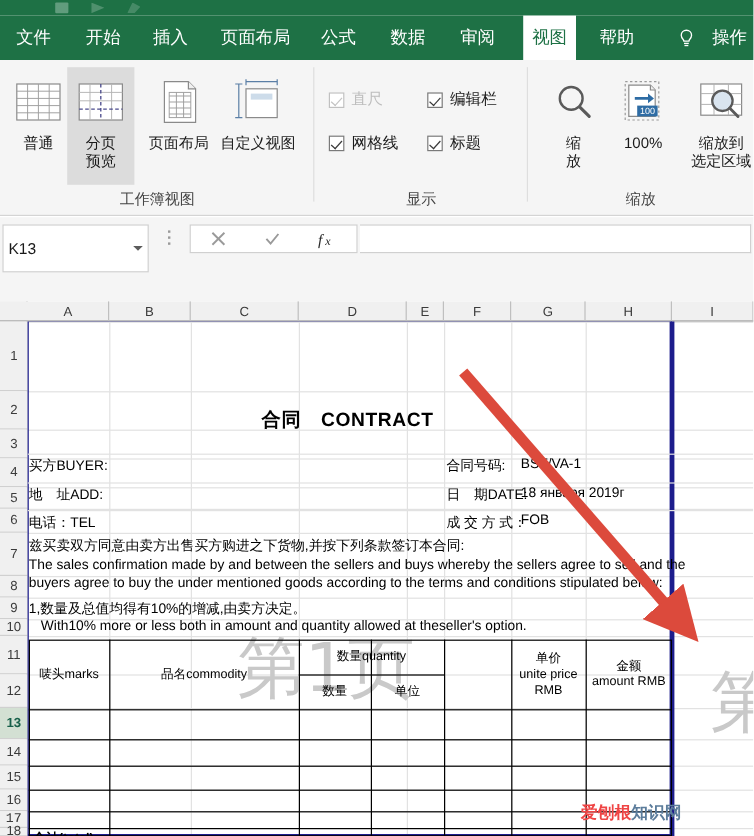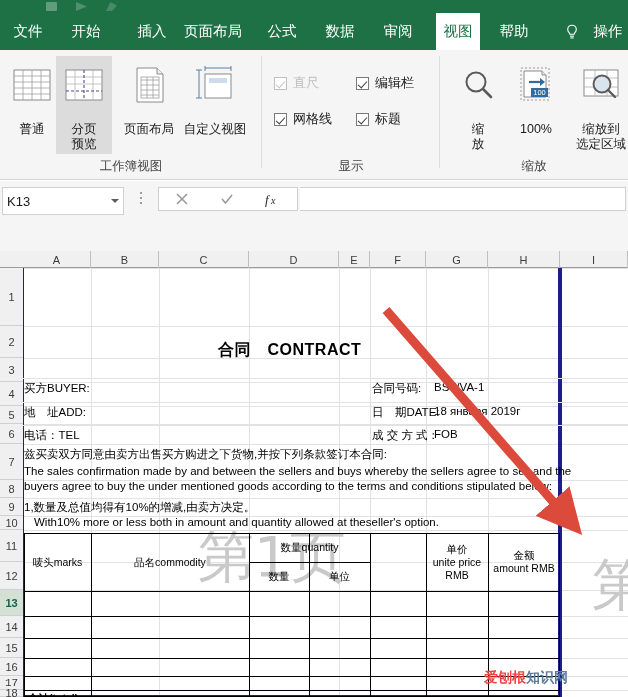--- a/index.html
+++ b/index.html
@@ -62,21 +62,21 @@
   
   .bigbtn {
     position: absolute; top: 6px; width: 56px; height: 98px;
     display: flex; flex-direction: column; align-items: center;
     cursor: default;
   }
   .bigbtn.selected { background: #dcdcdc; }
   .bigbtn .glyph { height: 50px; display: flex; align-items: center; justify-content: center; margin-top: 4px; }
   .bigbtn .cap {
     font-size: 12.5px; color: #1a1a1a; text-align: center; line-height: 15px;
-    margin-top: 12px; width: 100%;
+    margin-top: 2px; width: 100%;
   }
   .bigbtn.wide { width: 78px; }
 
   
   .chkrow { position: absolute; display: flex; align-items: center; cursor: default; }
   .chkbox {
     width: 13px; height: 13px; border: 1px solid #7a7a7a; background: #fff;
     position: relative; flex: none;
   }
   .chkbox.dim { border-color: #c0c0c0; }
@@ -88,21 +88,21 @@
   .chkbox.dim::after { border-color: #c4c4c4; }
   .chklabel { font-size: 13px; color: #1a1a1a; margin-left: 6px; white-space: nowrap; }
   .chklabel.dim { color: #bdbdbd; }
 
   
   .fbar {
     position: absolute; top: 181px; left: 0; width: 628px; height: 70px;
     background: #f5f5f5;
   }
   .namebox {
-    position: absolute; left: 2px; top: 6px; width: 122px; height: 28px;
+    position: absolute; left: 2px; top: 6px; width: 122px; height: 40px;
     background: #ffffff; border: 1px solid #d0d0d0;
     display: flex; align-items: center; padding: 0 4px;
   }
   .namebox .txt { font-size: 13px; color: #1a1a1a; flex: 1; }
   .namebox .caret {
     width: 0; height: 0; border-left: 4px solid transparent;
     border-right: 4px solid transparent; border-top: 4px solid #5c5c5c;
   }
   .fb-dots { position: absolute; left: 140px; top: 11px; cursor: default; }
   .fb-dots span {
@@ -218,21 +218,21 @@
   <div class="tabbar" id="tabbar">
     <div class="tab-bulb">
       <svg width="18" height="18" viewBox="0 0 18 18" aria-hidden="true">
         <path d="M9 2.2c-2.5 0-4.3 1.9-4.3 4.2 0 1.6 .9 2.7 1.6 3.5 .4 .5 .6 .9 .6 1.4h4.2c0-.5 .2-.9 .6-1.4 .7-.8 1.6-1.9 1.6-3.5 0-2.3-1.8-4.2-4.3-4.2z" fill="none" stroke="#ffffff" stroke-width="1.1"></path>
         <rect x="7" y="12.6" width="4" height="1.1" fill="#ffffff"></rect>
         <rect x="7.4" y="14.4" width="3.2" height="1.1" fill="#ffffff"></rect>
       </svg>
     </div>
   <div class="tab" style="left: 8px; width: 40px;">文件</div>
       <div class="tab" style="left: 66px; width: 40px;">开始</div>
-      <div class="tab" style="left: 132px; width: 40px; text-align: center;">插入</div>
+      <div class="tab" style="left: 122px; width: 40px; text-align: center;">插入</div>
       <div class="tab" style="left: 180px; width: 66px;">页面布局</div>
       <div class="tab" style="left: 262px; width: 40px;">公式</div>
       <div class="tab" style="left: 320px; width: 40px;">数据</div>
       <div class="tab" style="left: 378px; width: 40px;">审阅</div>
       <div class="tab active" style="left: 436px; width: 44px;">视图</div>
       <div class="tab" style="left: 494px; width: 40px;">帮助</div>
       <div class="tab" style="left: 588px; width: 40px;">操作</div>
     </div>
 
   <div class="ribbon">

